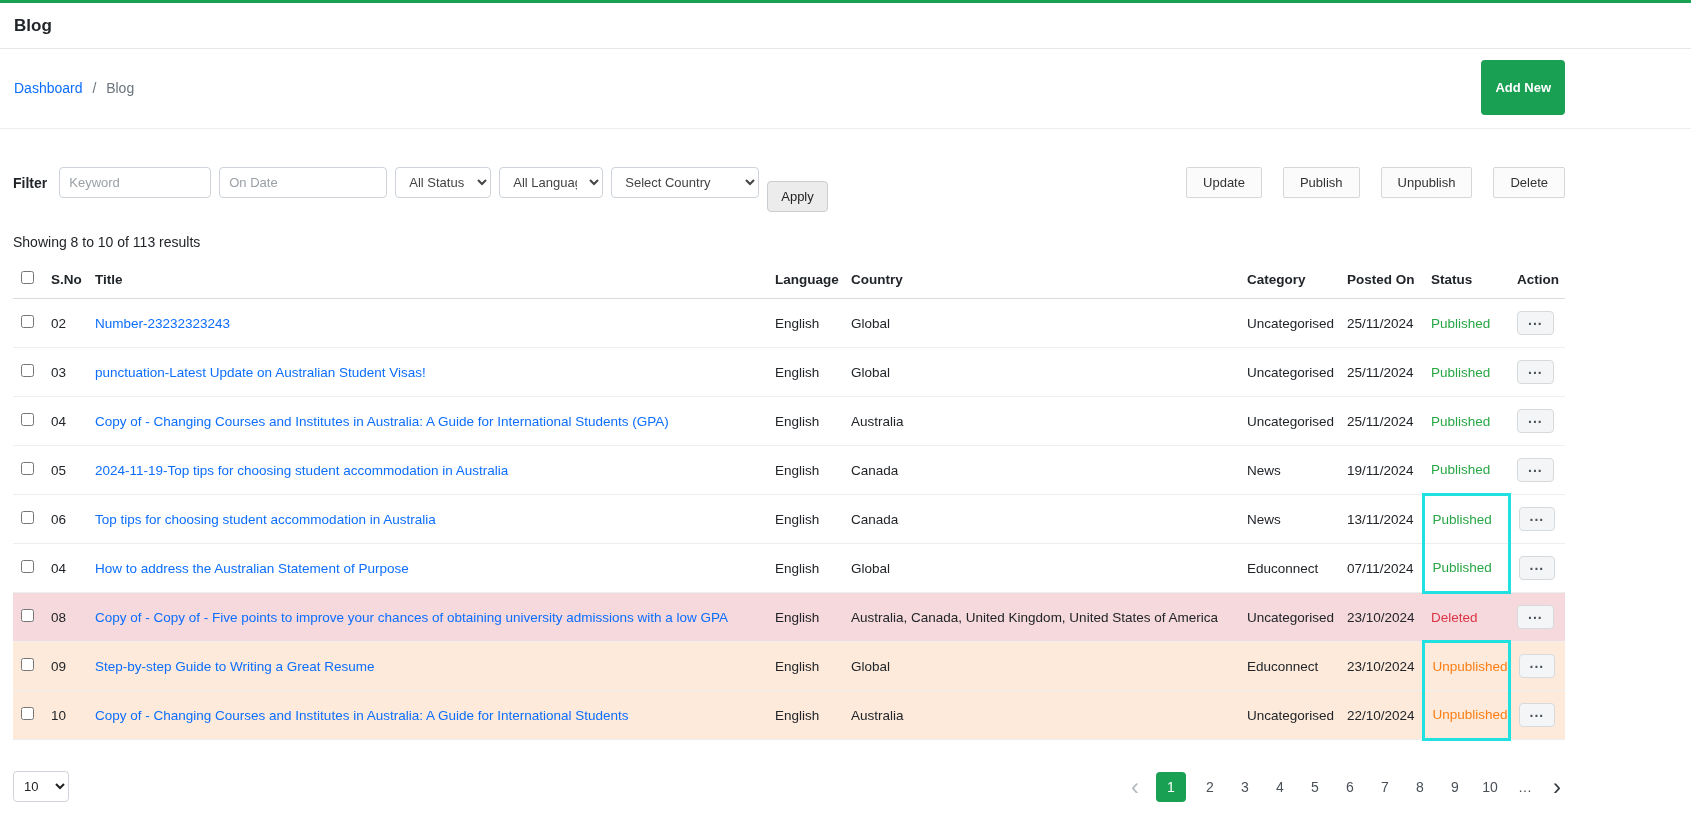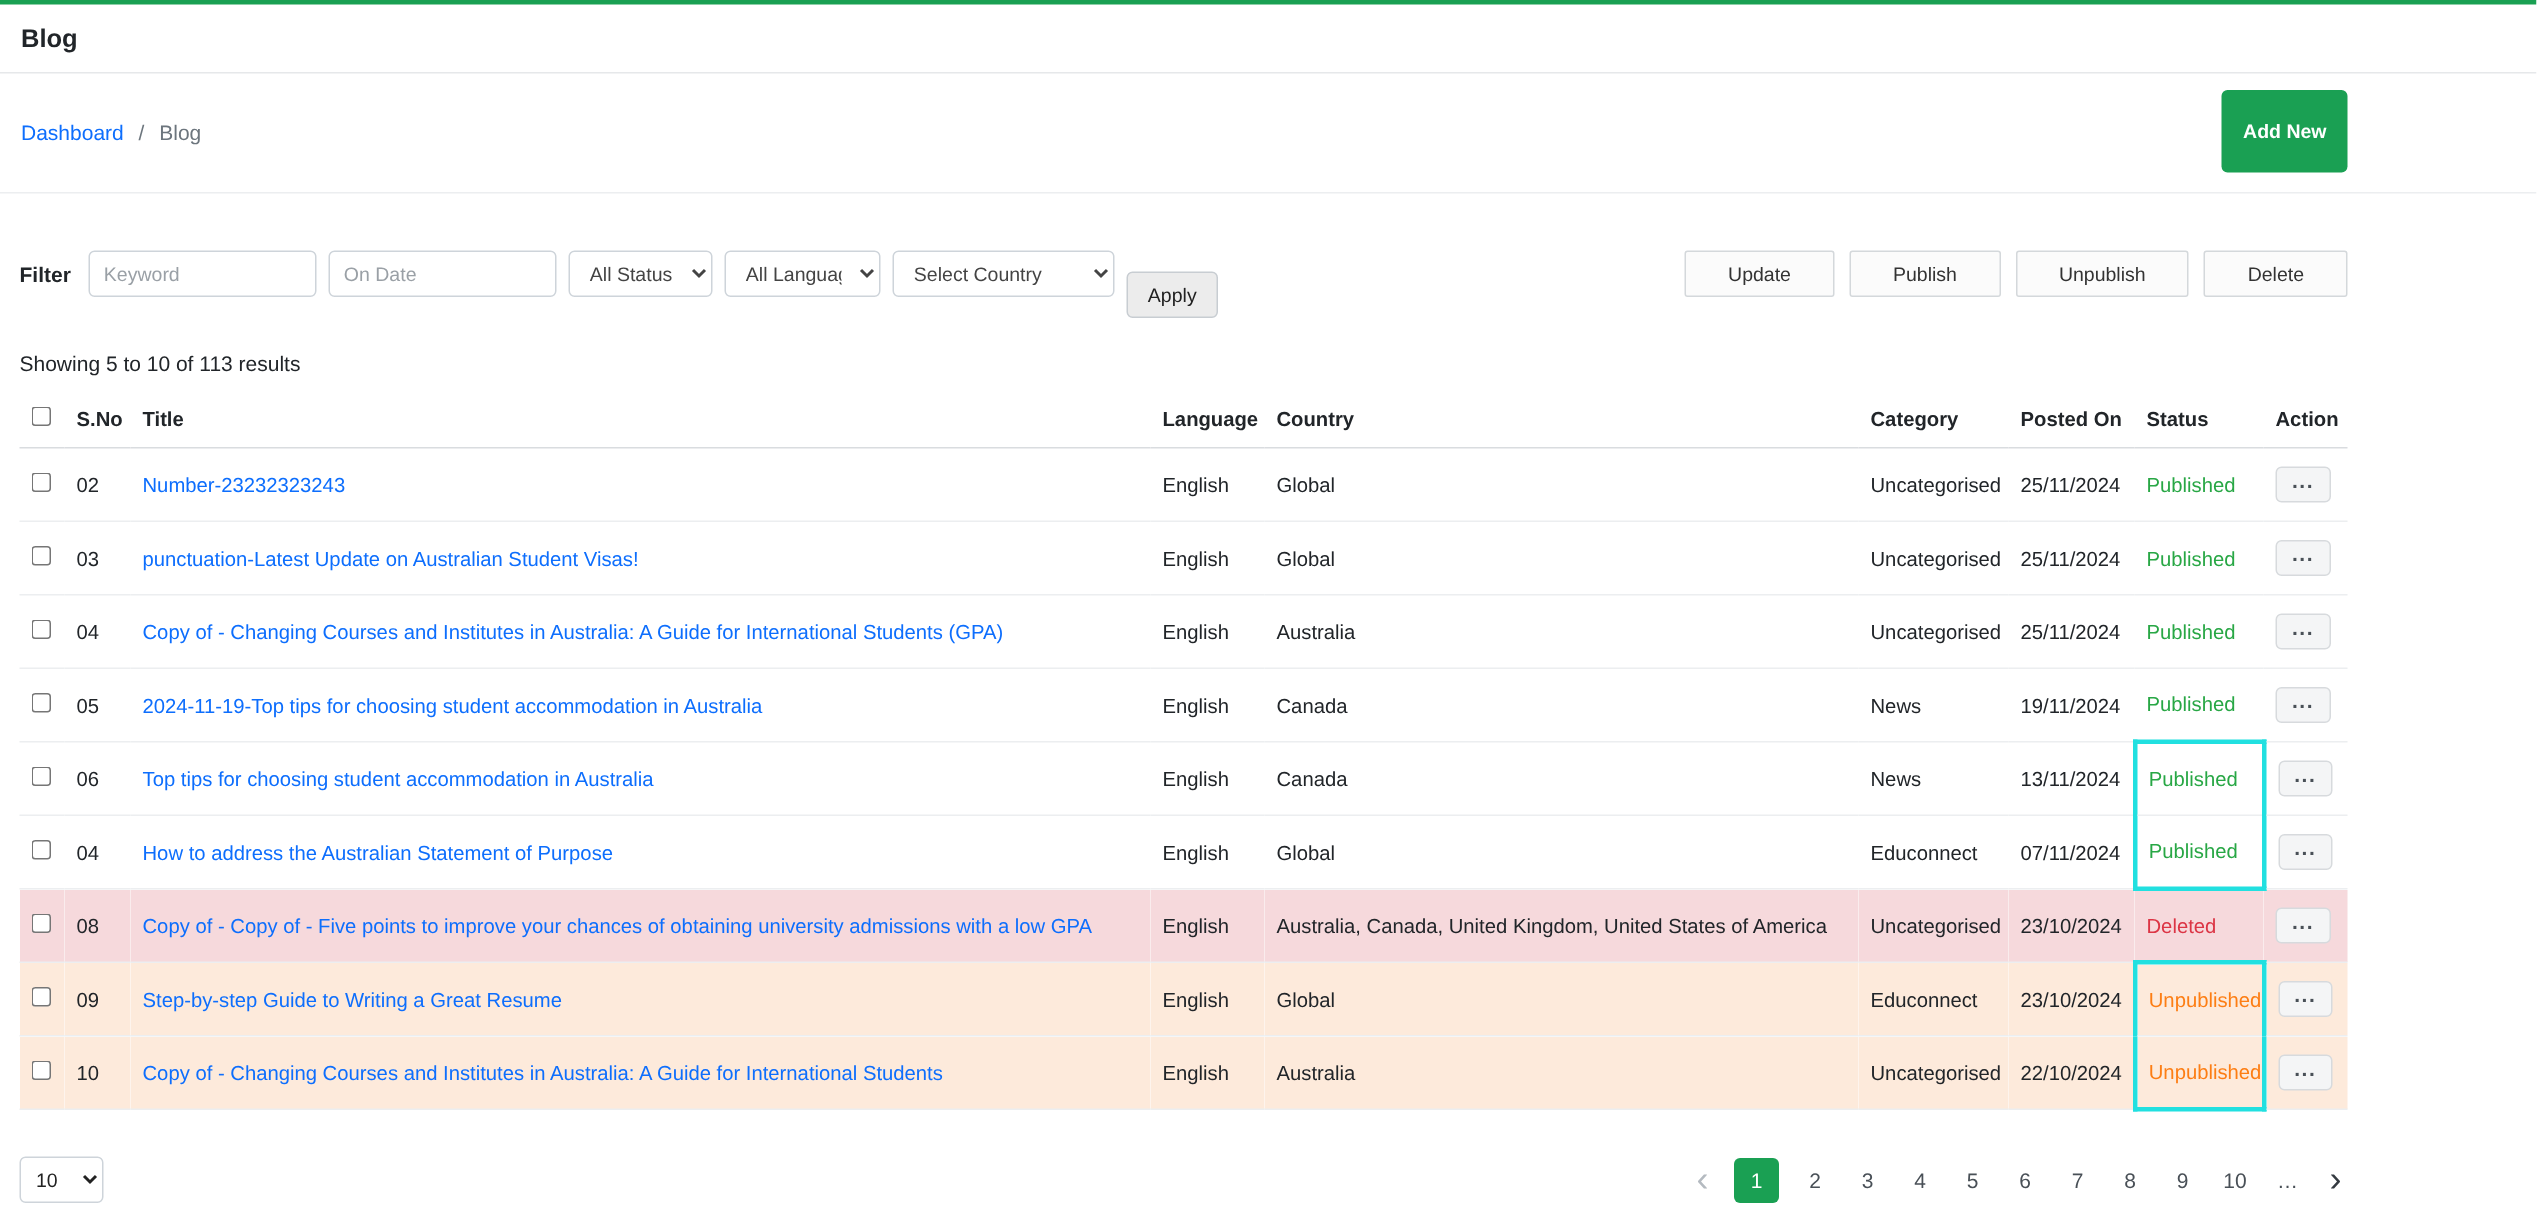--- a/index.html
+++ b/index.html
@@ -32,32 +32,32 @@
   .container { width: 1552px; margin: 0 13px; }
 
   .filter-row { display: flex; align-items: center; margin-top: 24px; gap: 8px; }
   .filter-label { font-weight: 700; font-size: 14px; margin-right: 4px; }
   .filter-row input, .filter-row select {
     height: 31px; border: 1px solid #ced4da; border-radius: 4px;
     padding: 0 9px; font-size: 13px; font-family: inherit; color: #444; background: #fff;
   }
   .filter-row input::placeholder { color: #9aa0a6; }
   .inp-keyword { width: 152px; }
-  .inp-date { width: 152px; }
+  .inp-date { width: 168px; }
   .sel-status { width: 96px; }
   .sel-language { width: 104px; }
   .sel-country { width: 148px; }
   .btn-apply {
     height: 31px; padding: 0 13px; font-size: 13px; color: #222;
     background: #ececec; border: 1px solid #c8cdd2; border-radius: 4px; cursor: pointer; margin-top: 28px;
   }
   .filter-spacer { flex: 1; }
   .btn-bulk {
-    height: 31px; padding: 0 28px; font-size: 13px; color: #333;
-    background: #fbfbfb; border: 1px solid #d4d8db; border-radius: 2px; cursor: pointer; margin-left: 2px;
+    height: 31px; padding: 0 16px; font-size: 13px; color: #333;
+    background: #fbfbfb; border: 1px solid #d4d8db; border-radius: 2px; cursor: pointer; margin-left: 13px;
   }
 
   .results-summary { margin: 22px 0 12px; font-size: 14px; color: #212529; }
 
   table.blog-table { width: 1552px; border-collapse: collapse; table-layout: fixed; font-size: 13.5px; }
   .blog-table th {
     text-align: left; font-weight: 700; font-size: 13.5px; color: #212529;
     padding: 9px 8px 11px; border-bottom: 1px solid #d9dcdf; white-space: nowrap;
   }
   .blog-table td {
@@ -134,21 +134,21 @@
       <option>Select Country</option>
     </select>
     <button class="btn-apply">Apply</button>
     <div class="filter-spacer"></div>
     <button class="btn-bulk">Update</button>
     <button class="btn-bulk">Publish</button>
     <button class="btn-bulk">Unpublish</button>
     <button class="btn-bulk">Delete</button>
   </div>
 
-  <div class="results-summary">Showing 5 to 10 of 113 results</div>
+  <div class="results-summary">Showing 8 to 10 of 113 results</div>
 
   <table class="blog-table">
     <colgroup>
       <col class="col-check">
         <col class="col-sno">
         <col class="col-title">
         <col class="col-lang">
       <col class="col-country">
         <col class="col-cat">
         <col class="col-date">

